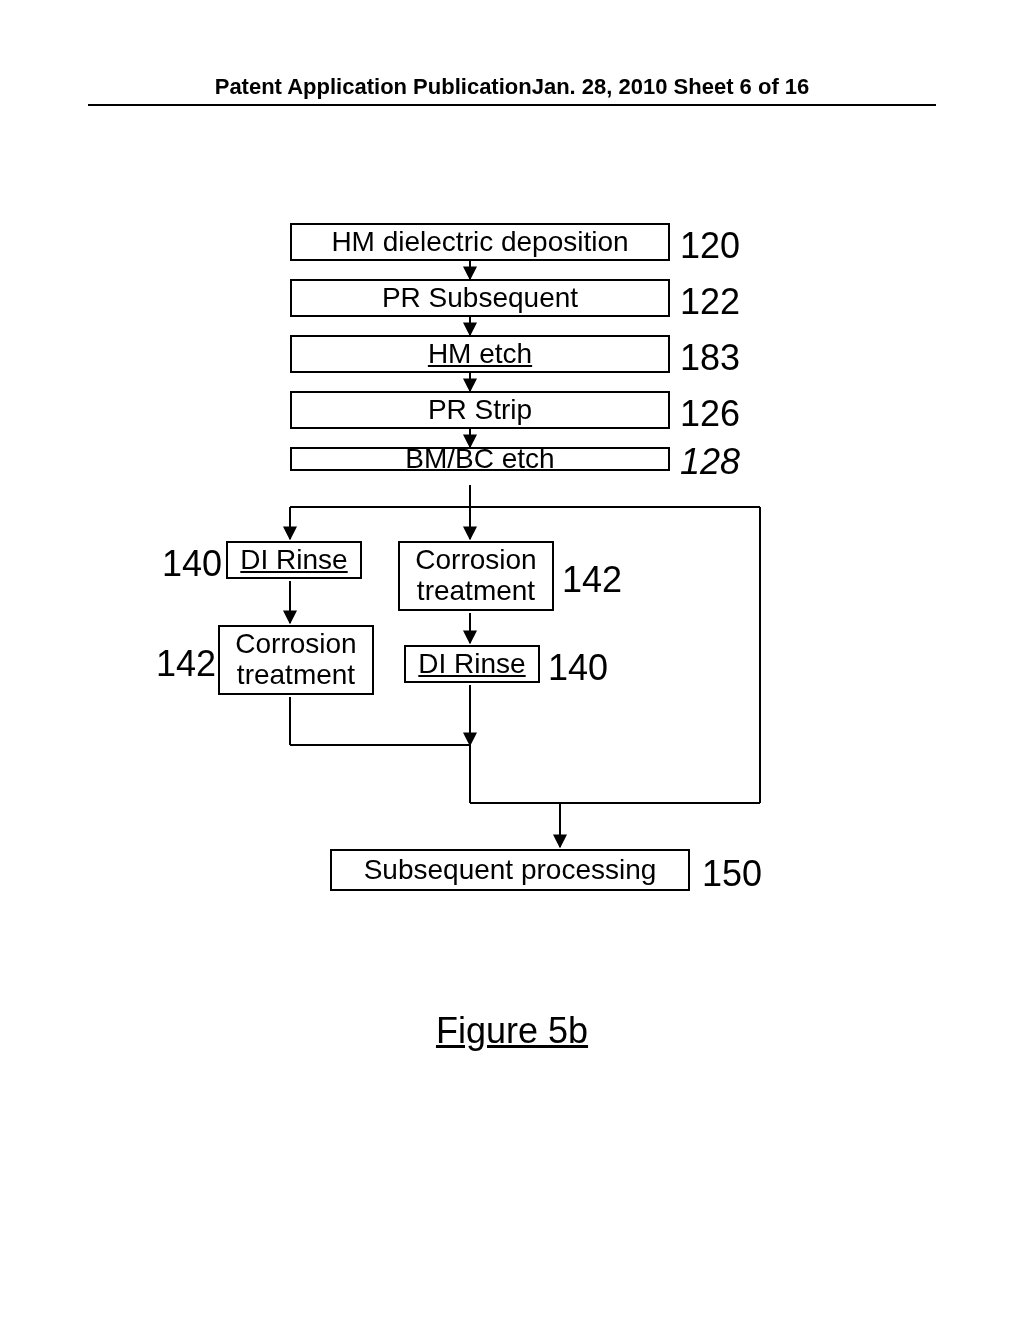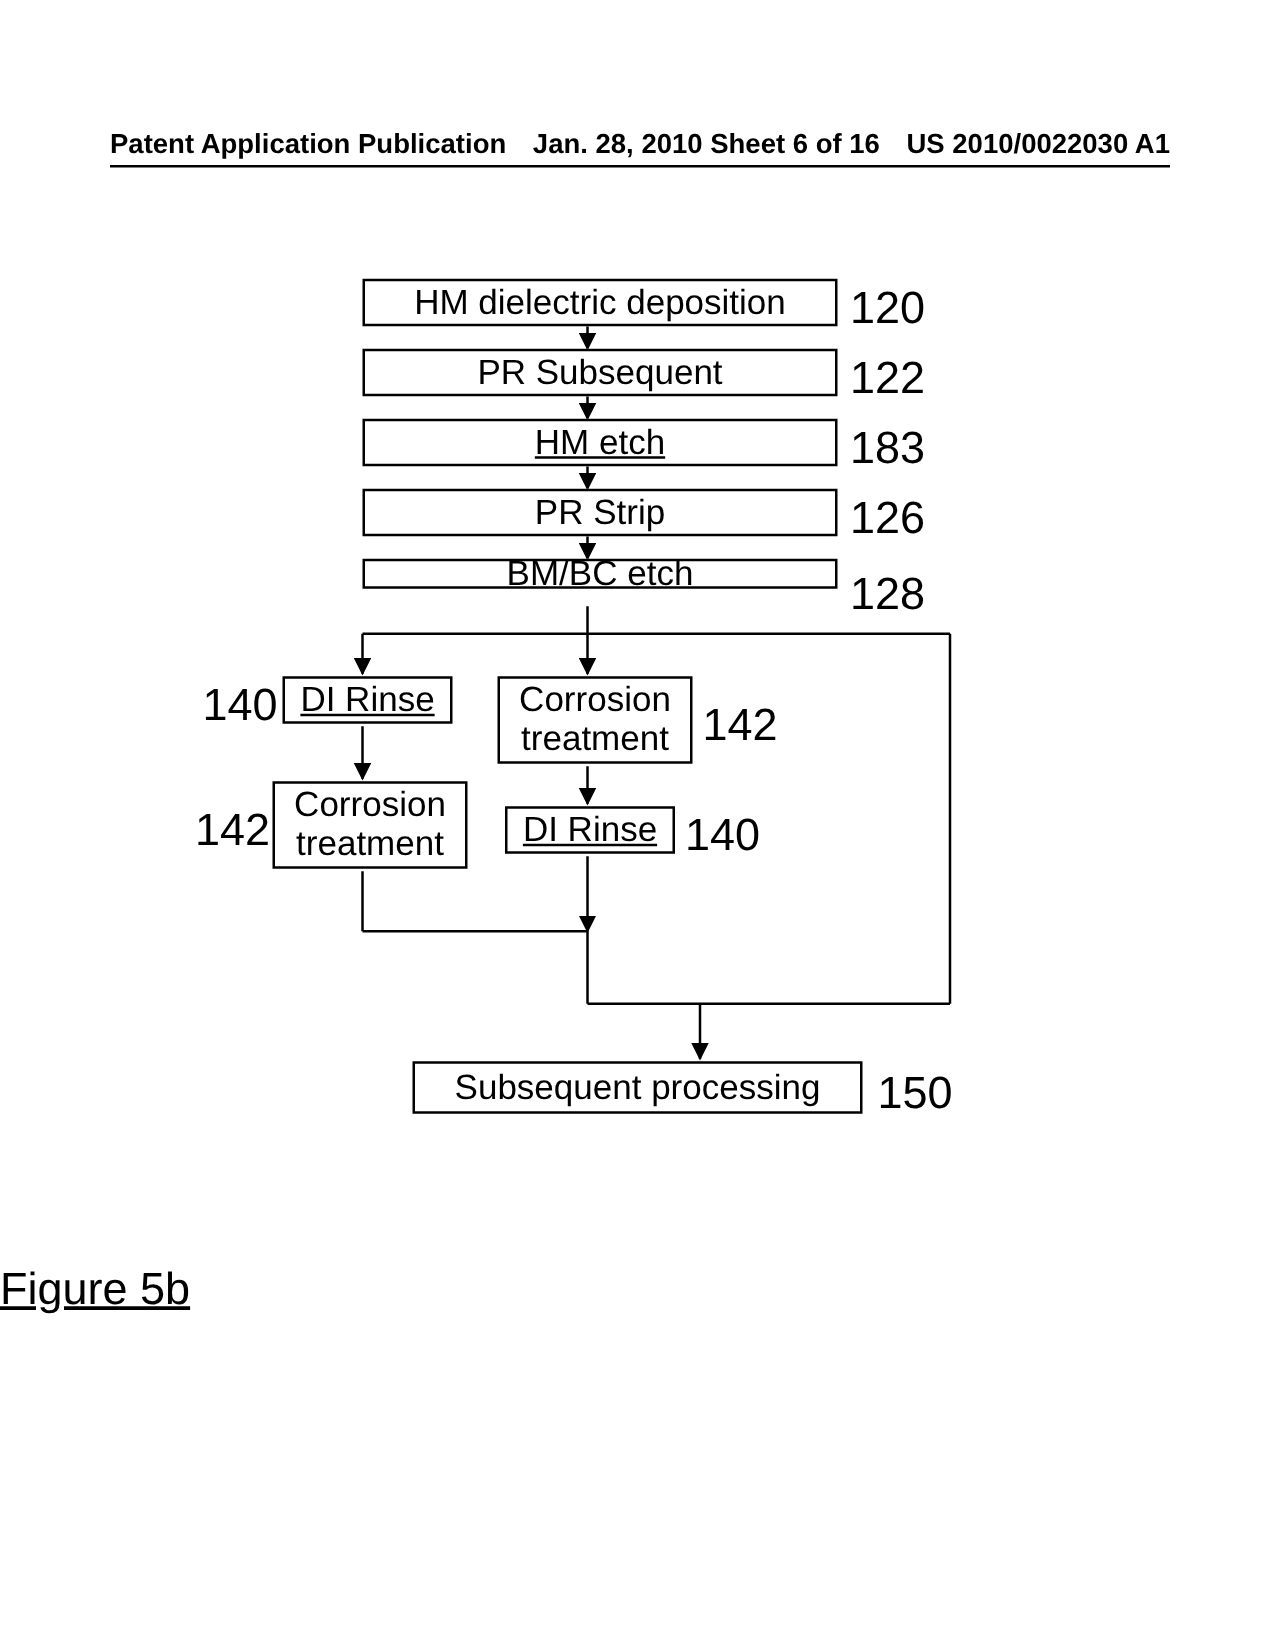--- a/index.html
+++ b/index.html
@@ -14,22 +14,21 @@
     position: absolute;
     top: 74px;
     left: 0;
     width: 100%;
     padding: 0 88px;
     font-size: 22px;
     font-weight: bold;
   }
   .header-row {
     display: flex;
-    justify-content: space-between;
-    margin-top: 28px;
+    justify-content: center;
   }
   .header-rule {
     border-top: 2px solid #000;
     margin-top: 4px;
   }
   .diagram {
     position: absolute;
     top: 223px;
     left: 0;
     width: 1024px;
@@ -54,33 +53,32 @@
   svg.connectors {
     position: absolute;
     top: 0; left: 0;
     width: 1024px; height: 700px;
     pointer-events: none;
   }
   .figcaption {
     position: absolute;
     top: 1010px;
     width: 100%;
-    text-align: left;
+    text-align: center;
     font-size: 36px;
     text-decoration: underline;
   }
 </style>
 </head>
 <body>
 
 <div class="header">
   <div class="header-row">
     <span>Patent Application Publication</span>
     <span>Jan. 28, 2010  Sheet 6 of 16</span>
-    <span>US 2010/0022030 A1</span>
   </div>
   <div class="header-rule"></div>
 </div>
 
 <div class="diagram">
 
   <svg class="connectors" viewBox="0 0 1024 700">
     <defs>
       <marker id="ah" viewBox="0 0 10 10" refX="9" refY="5" markerWidth="7" markerHeight="7" orient="auto">
         <path d="M0,0 L10,5 L0,10 z" fill="#000"></path>
@@ -134,21 +132,21 @@
   <div class="ref" style="left:680px; top:114px;">183</div>
 
   <div class="box" style="left:290px; top:168px;width:380px; height:38px;">
       <span>PR Strip</span>
     </div>
   <div class="ref" style="left:680px; top:170px;">126</div>
 
   <div class="box" style="left:290px; top:224px;width:380px; height:24px;">
       <span>BM/BC etch</span>
     </div>
-  <div class="ref" style="left:680px; top:231px;">128</div>
+  <div class="ref" style="left:680px; top:218px;font-style:italic;">128</div>
 
   <div class="box" style="left:226px; top:318px; width:136px; height:38px; text-decoration: underline;">
       <span>DI Rinse</span>
     </div>
   <div class="ref" style="left:162px; top:320px;">140</div>
 
   <div class="box" style="left:218px; top:402px; width:156px; height:70px;">
       <span>Corrosion treatment</span>
     </div>
   <div class="ref" style="left:156px; top:420px;">142</div>

